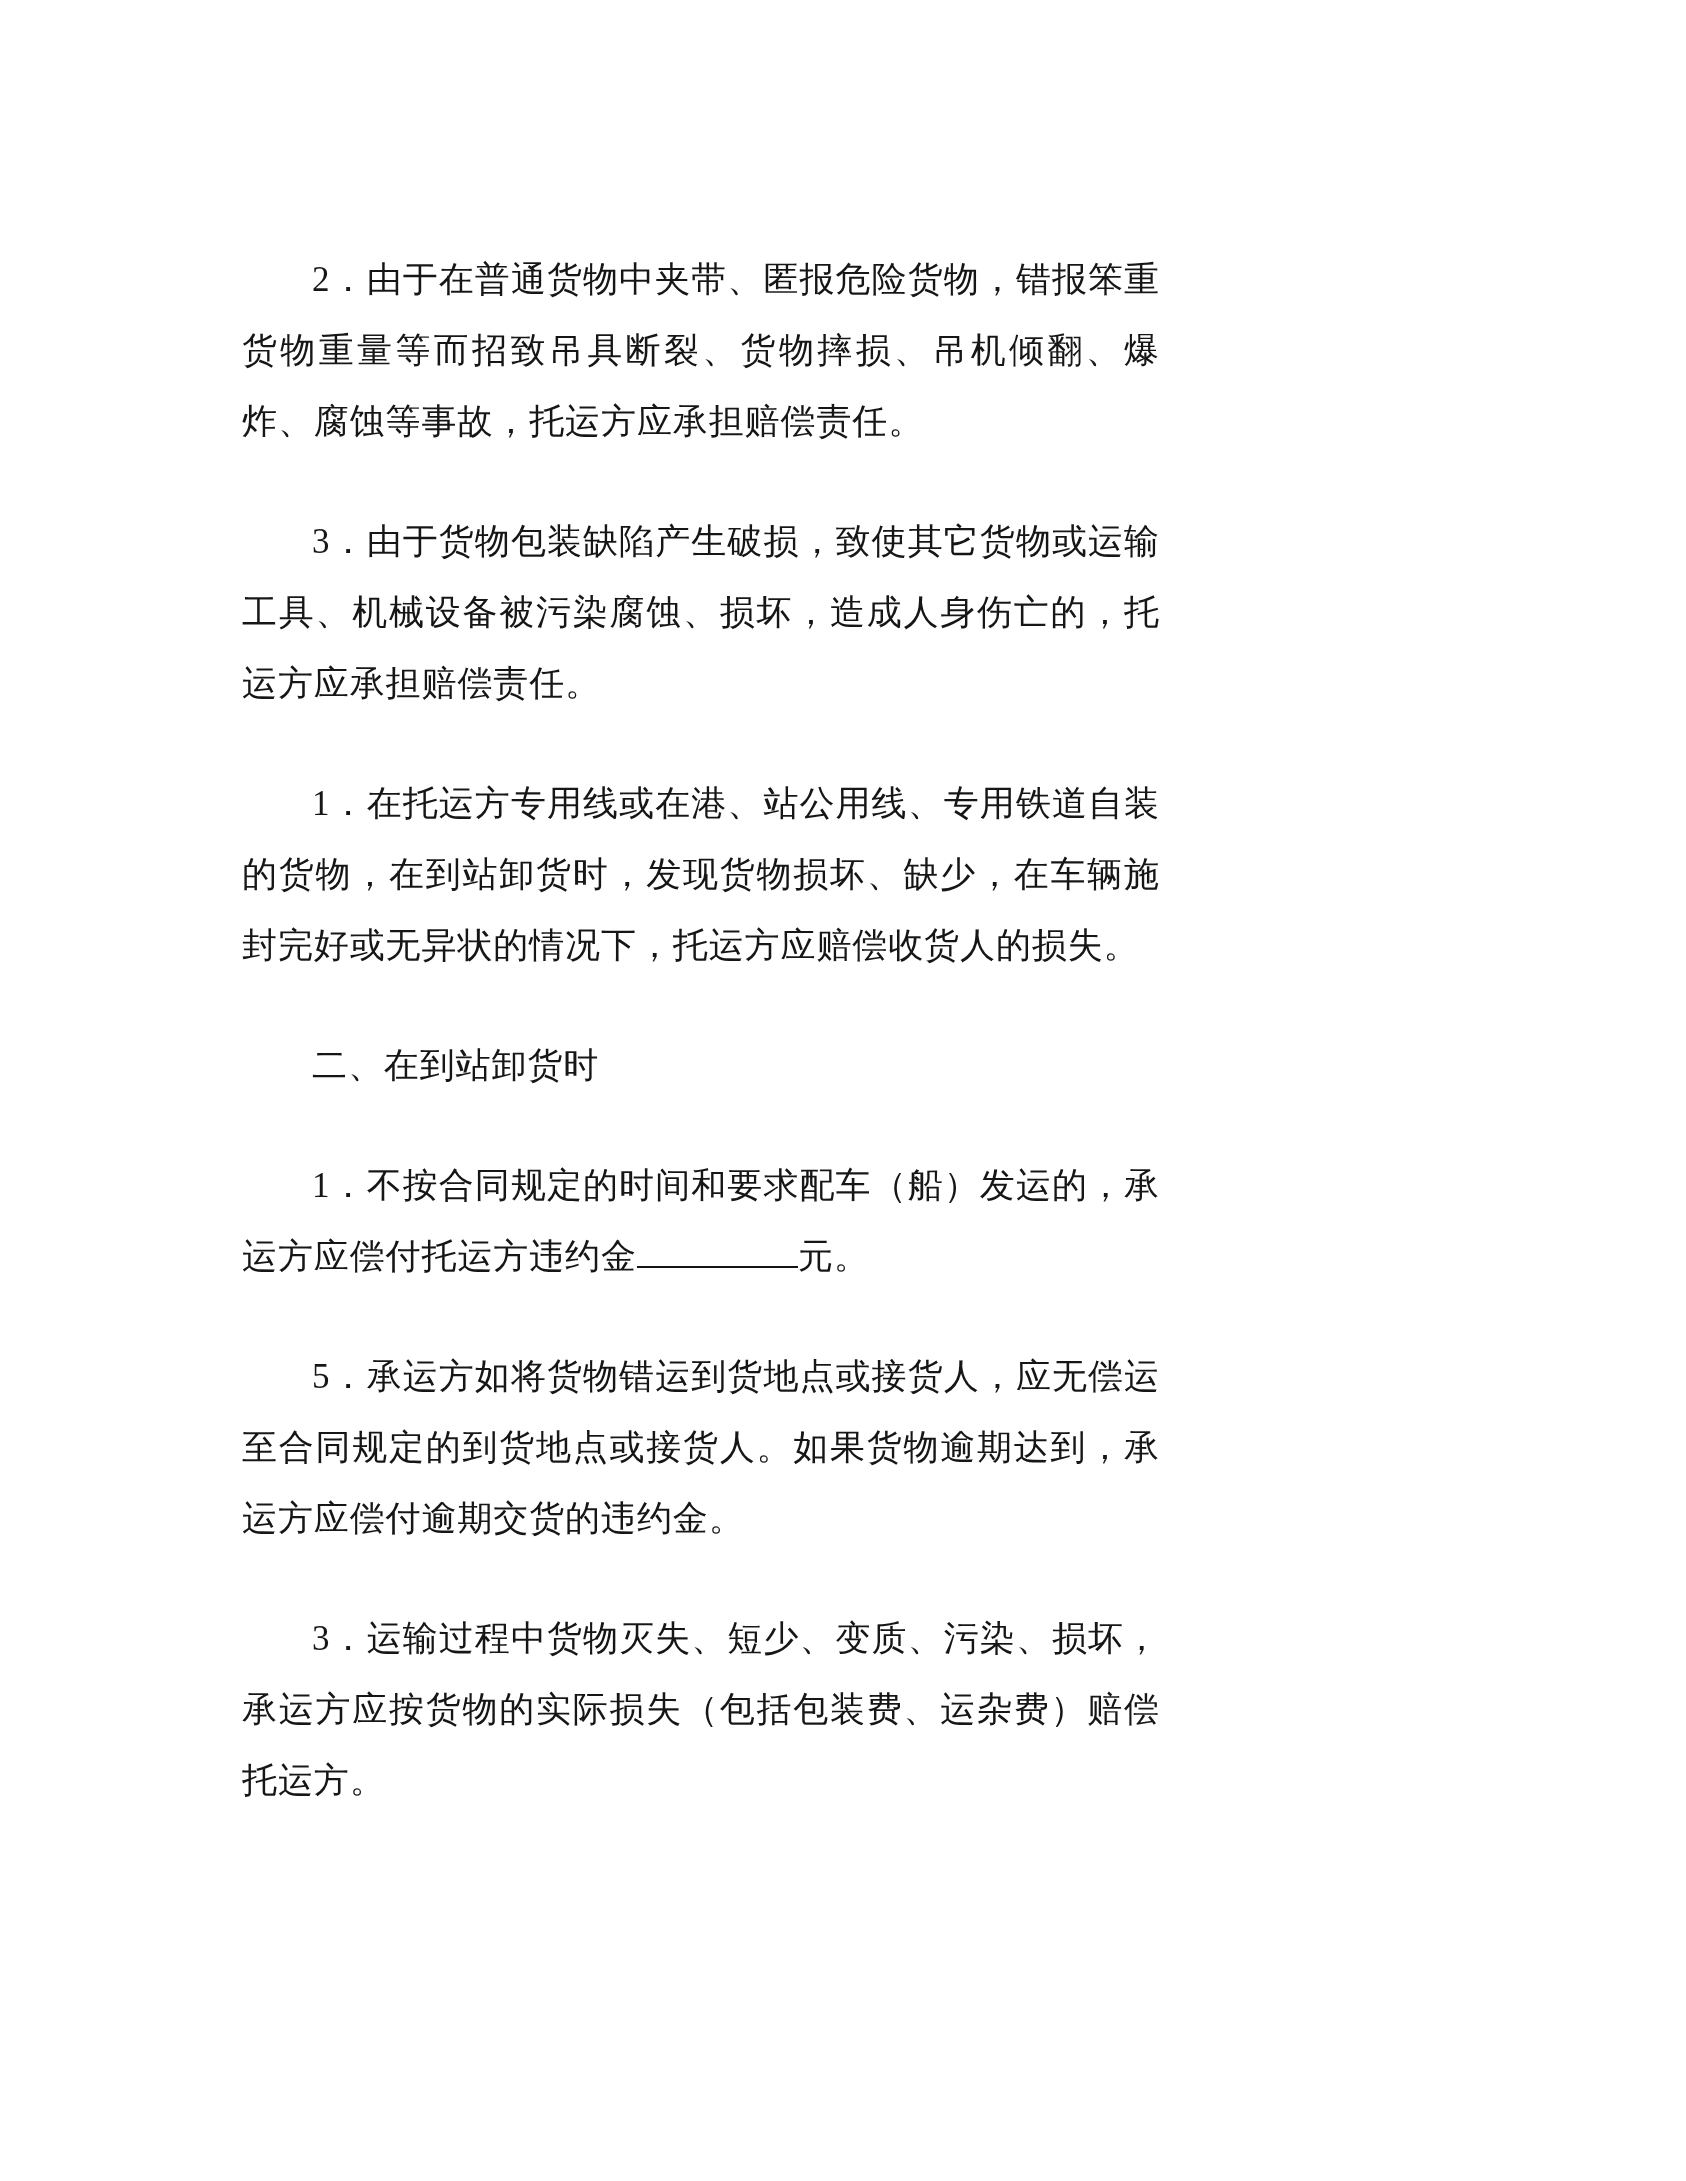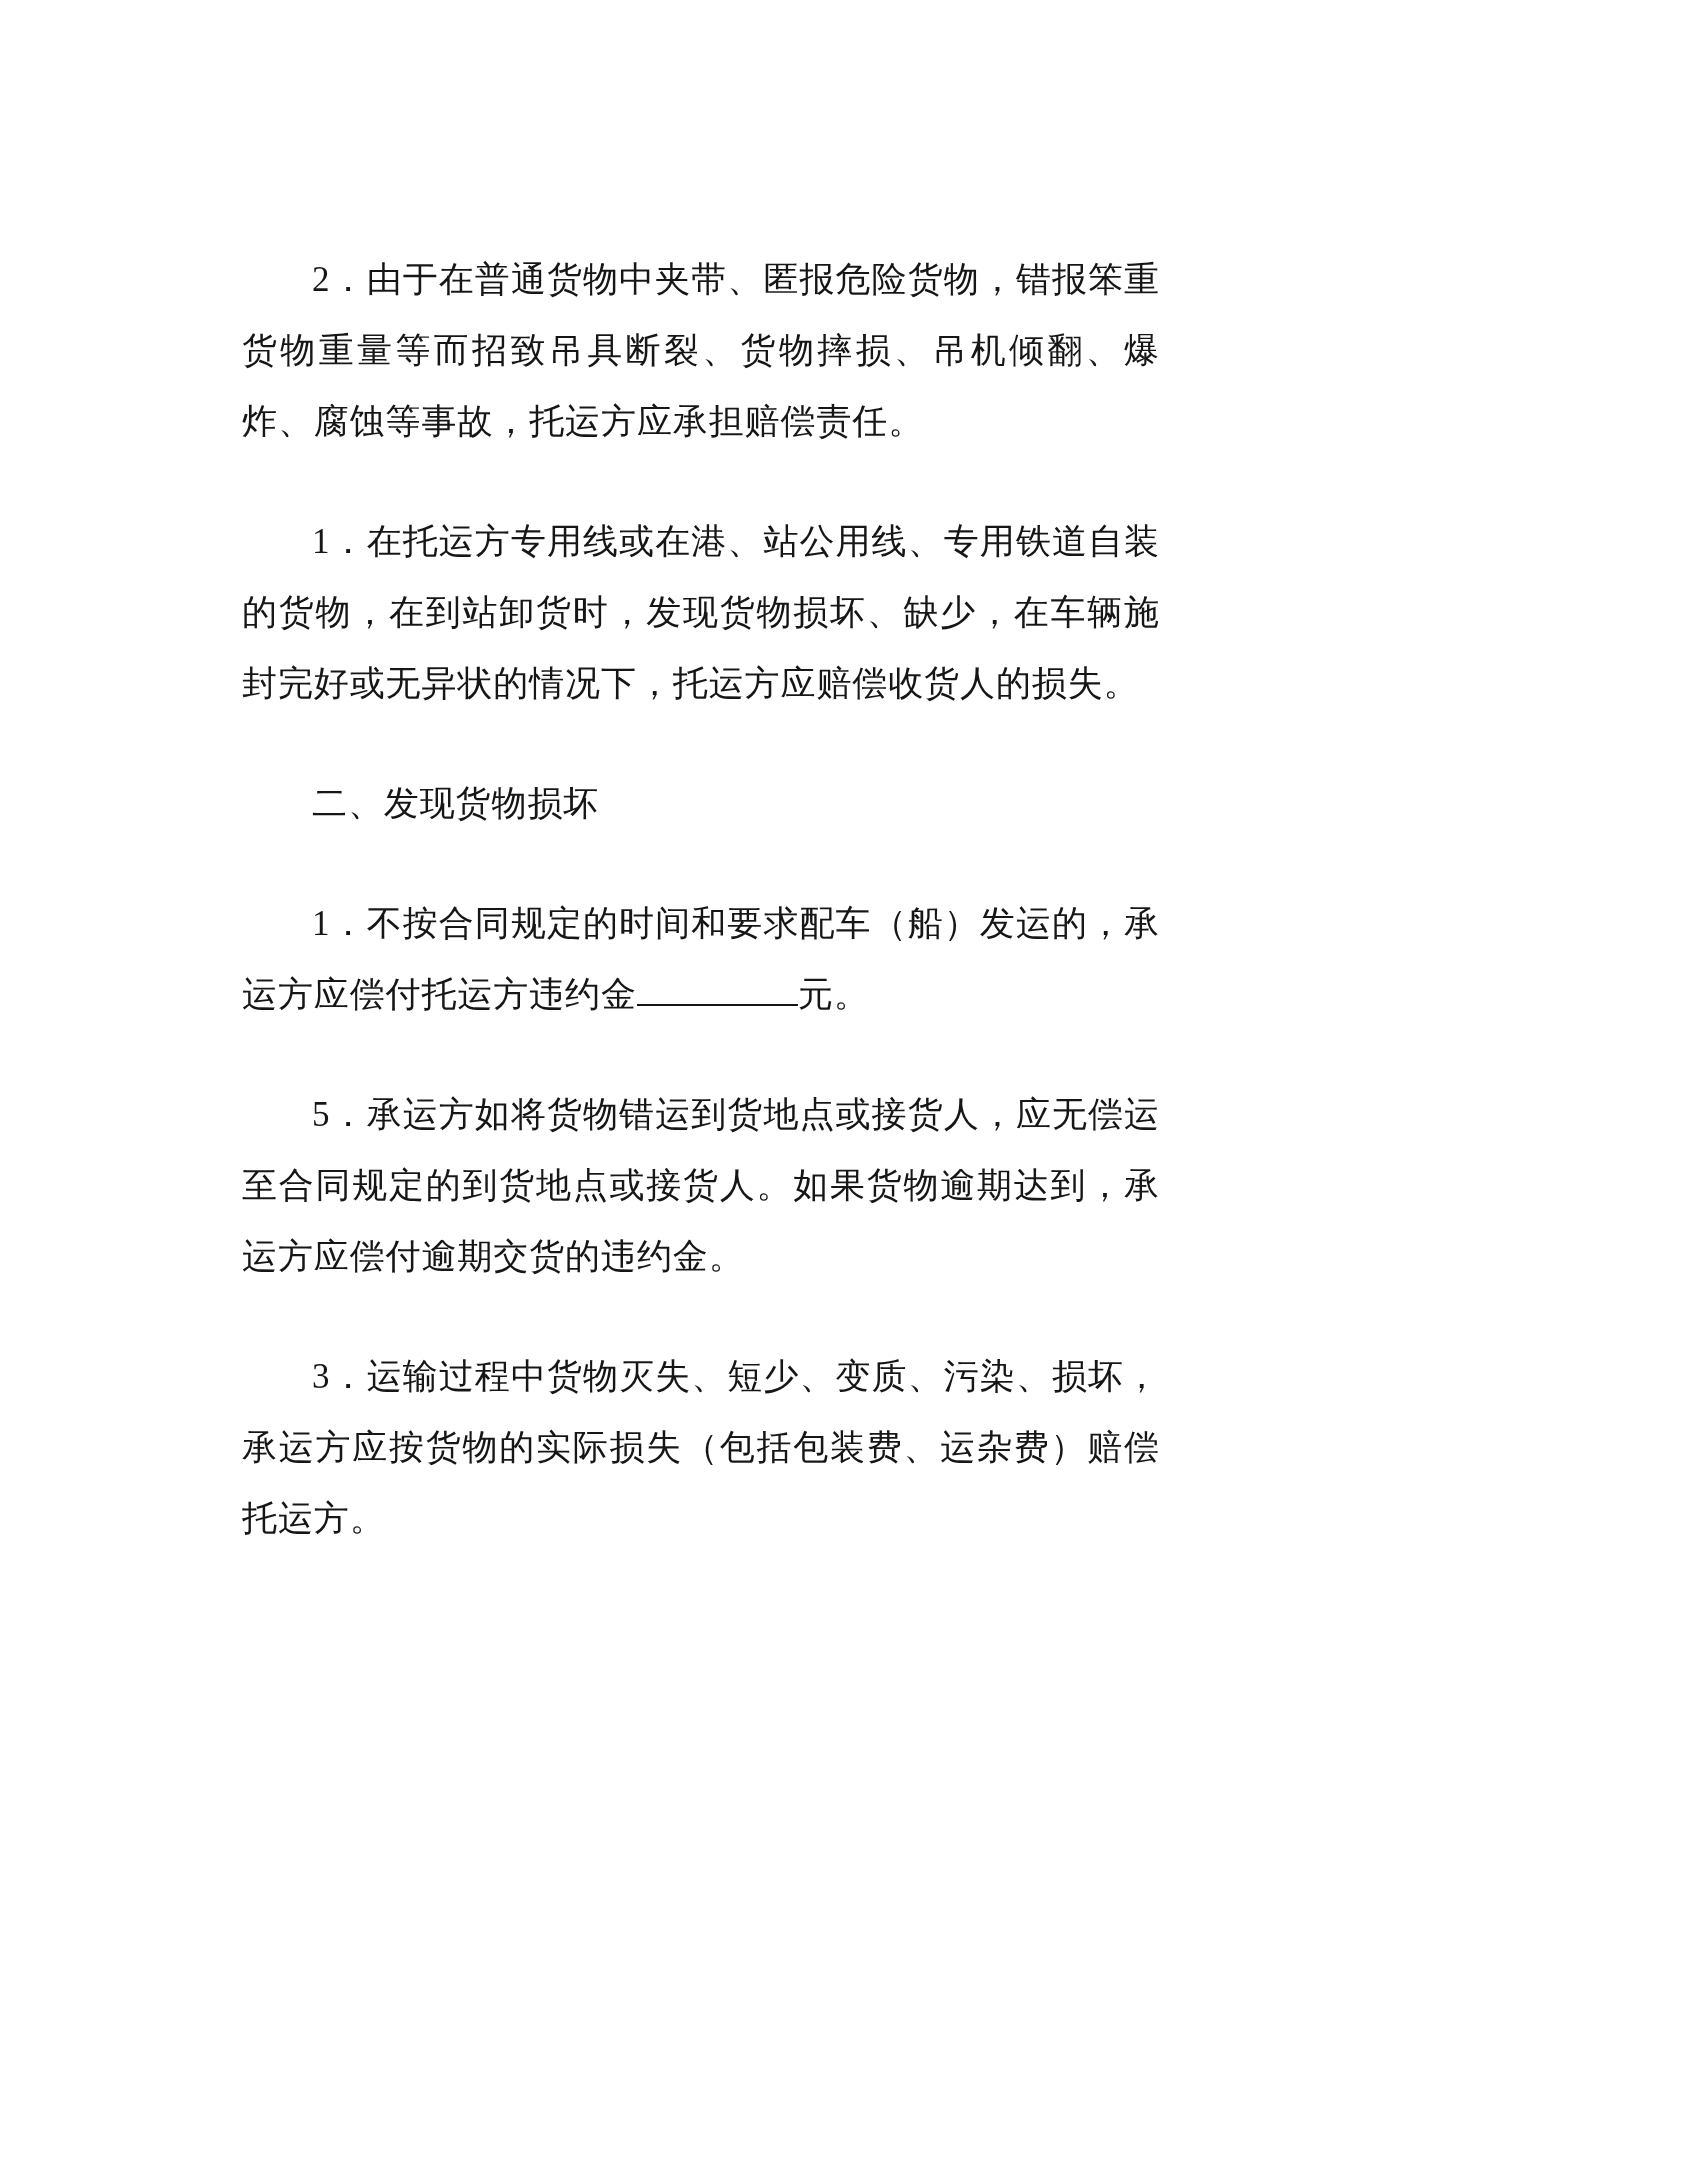--- a/index.html
+++ b/index.html
@@ -39,25 +39,26 @@
     border-bottom: 2.8px solid #141414;
   }
 </style>
 </head>
 <body>
 
 <div class="page">
 
   <p class="para">2．由于在普通货物中夹带、匿报危险货物，错报笨重货物重量等而招致吊具断裂、货物摔损、吊机倾翻、爆炸、腐蚀等事故，托运方应承担赔偿责任。</p>
 
+  <p class="para">3．由于货物包装缺陷产生破损，致使其它货物或运输工具、机械设备被污染腐蚀、损坏，造成人身伤亡的，托运方应承担赔偿责任。</p>
 
   <p class="para">1．在托运方专用线或在港、站公用线、专用铁道自装的货物，在到站卸货时，发现货物损坏、缺少，在车辆施封完好或无异状的情况下，托运方应赔偿收货人的损失。</p>
 
 
-  <p class="para heading">二、发现货物损坏</p>
+  <p class="para heading">二、在到站卸货时</p>
 
   <p class="para"><span>1．不按合同规定的时间和要求配车（船）发运的，承运方应偿付托运方违约金</span><span class="blank"></span><span>元。</span></p>
 
   <p class="para">5．承运方如将货物错运到货地点或接货人，应无偿运至合同规定的到货地点或接货人。如果货物逾期达到，承运方应偿付逾期交货的违约金。</p>
 
   <p class="para">3．运输过程中货物灭失、短少、变质、污染、损坏，承运方应按货物的实际损失（包括包装费、运杂费）赔偿托运方。</p>
 
 
 </div>
 

